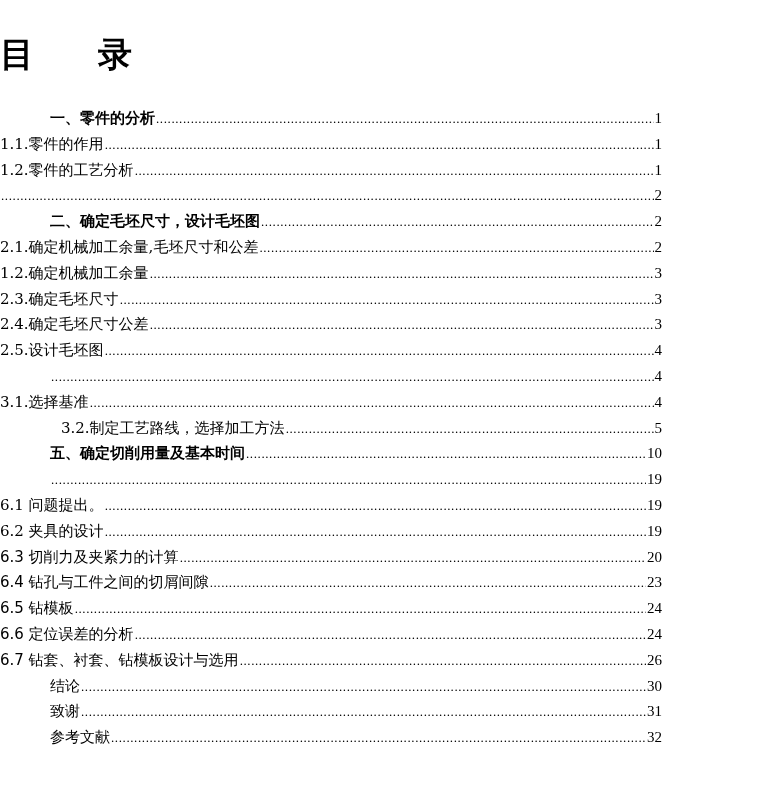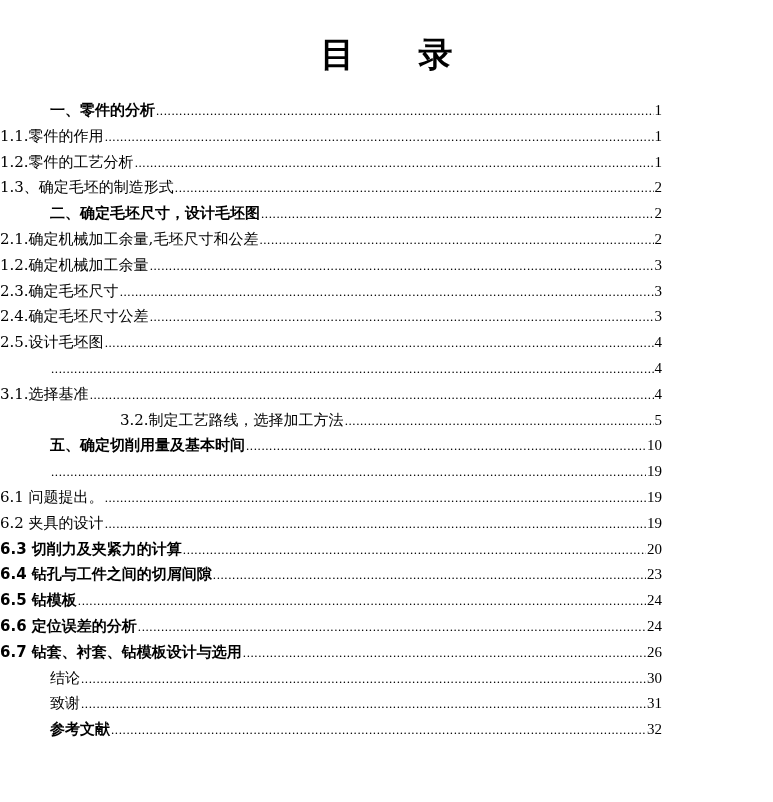--- a/index.html
+++ b/index.html
@@ -13,55 +13,54 @@
       position: relative;
       overflow: hidden;
       font-family: "DejaVu Serif", "Liberation Serif", serif;
       color: #000000;
     }
     .title {
       position: absolute;
       top: 32px;
       left: 0;
       width: 773px;
-      text-align: center;
       font-family: "DejaVu Sans", "Liberation Sans", sans-serif;
       font-weight: bold;
       font-size: 34px;
       line-height: 44px;
       letter-spacing: 0;
     }
     .title .ch1 { margin-right: 64px; }
     .toc {
       position: absolute;
-      top: 98px;
+      top: 106px;
       left: 0;
       width: 694px;
     }
     .toc-row {
       position: relative;
       height: 25.8px;
       line-height: 25.8px;
       font-size: 15px;
       display: flex;
       align-items: baseline;
       white-space: nowrap;
       box-sizing: border-box;
       padding-right: 32px;
     }
     .toc-row.lvl1 { padding-left: 50px; }
     .toc-row.lvl2 { }
-    .toc-row.lvl3 { padding-left: 120px; justify-content: flex-end; }
+    .toc-row.lvl3 { padding-left: 61px; justify-content: flex-end; }
     .toc-row.bold .toc-label {
       font-family: "DejaVu Sans", "Liberation Sans", sans-serif;
       font-weight: bold;
     }
     .toc-row.sans .toc-label {
       font-family: "DejaVu Sans", "Liberation Sans", sans-serif;
-      font-weight: bold;
+      font-weight: normal;
     }
     .toc-label {
       flex: 0 0 auto;
     }
     .toc-leader {
       flex: 1 1 auto;
       overflow: hidden;
       margin: 0 1px;
       font-family: "Liberation Serif", serif;
       font-size: 13px;
@@ -95,21 +94,20 @@
       <span class="toc-label">1.1.零件的作用</span>
       <span class="toc-leader"></span>
       <span class="toc-page">1</span>
     </div>
   <div class="toc-row lvl2">
       <span class="toc-label">1.2.零件的工艺分析</span>
       <span class="toc-leader"></span>
       <span class="toc-page">1</span>
     </div>
   <div class="toc-row lvl2">
-      <span class="toc-label">1.3、确定毛坯的制造形式</span>
       <span class="toc-leader"></span>
       <span class="toc-page">2</span>
     </div>
   <div class="toc-row lvl1 bold">
       <span class="toc-label">二、确定毛坯尺寸，设计毛坯图</span>
       <span class="toc-leader"></span>
       <span class="toc-page">2</span>
     </div>
   <div class="toc-row lvl2">
       <span class="toc-label">2.1.确定机械加工余量,毛坯尺寸和公差</span>

